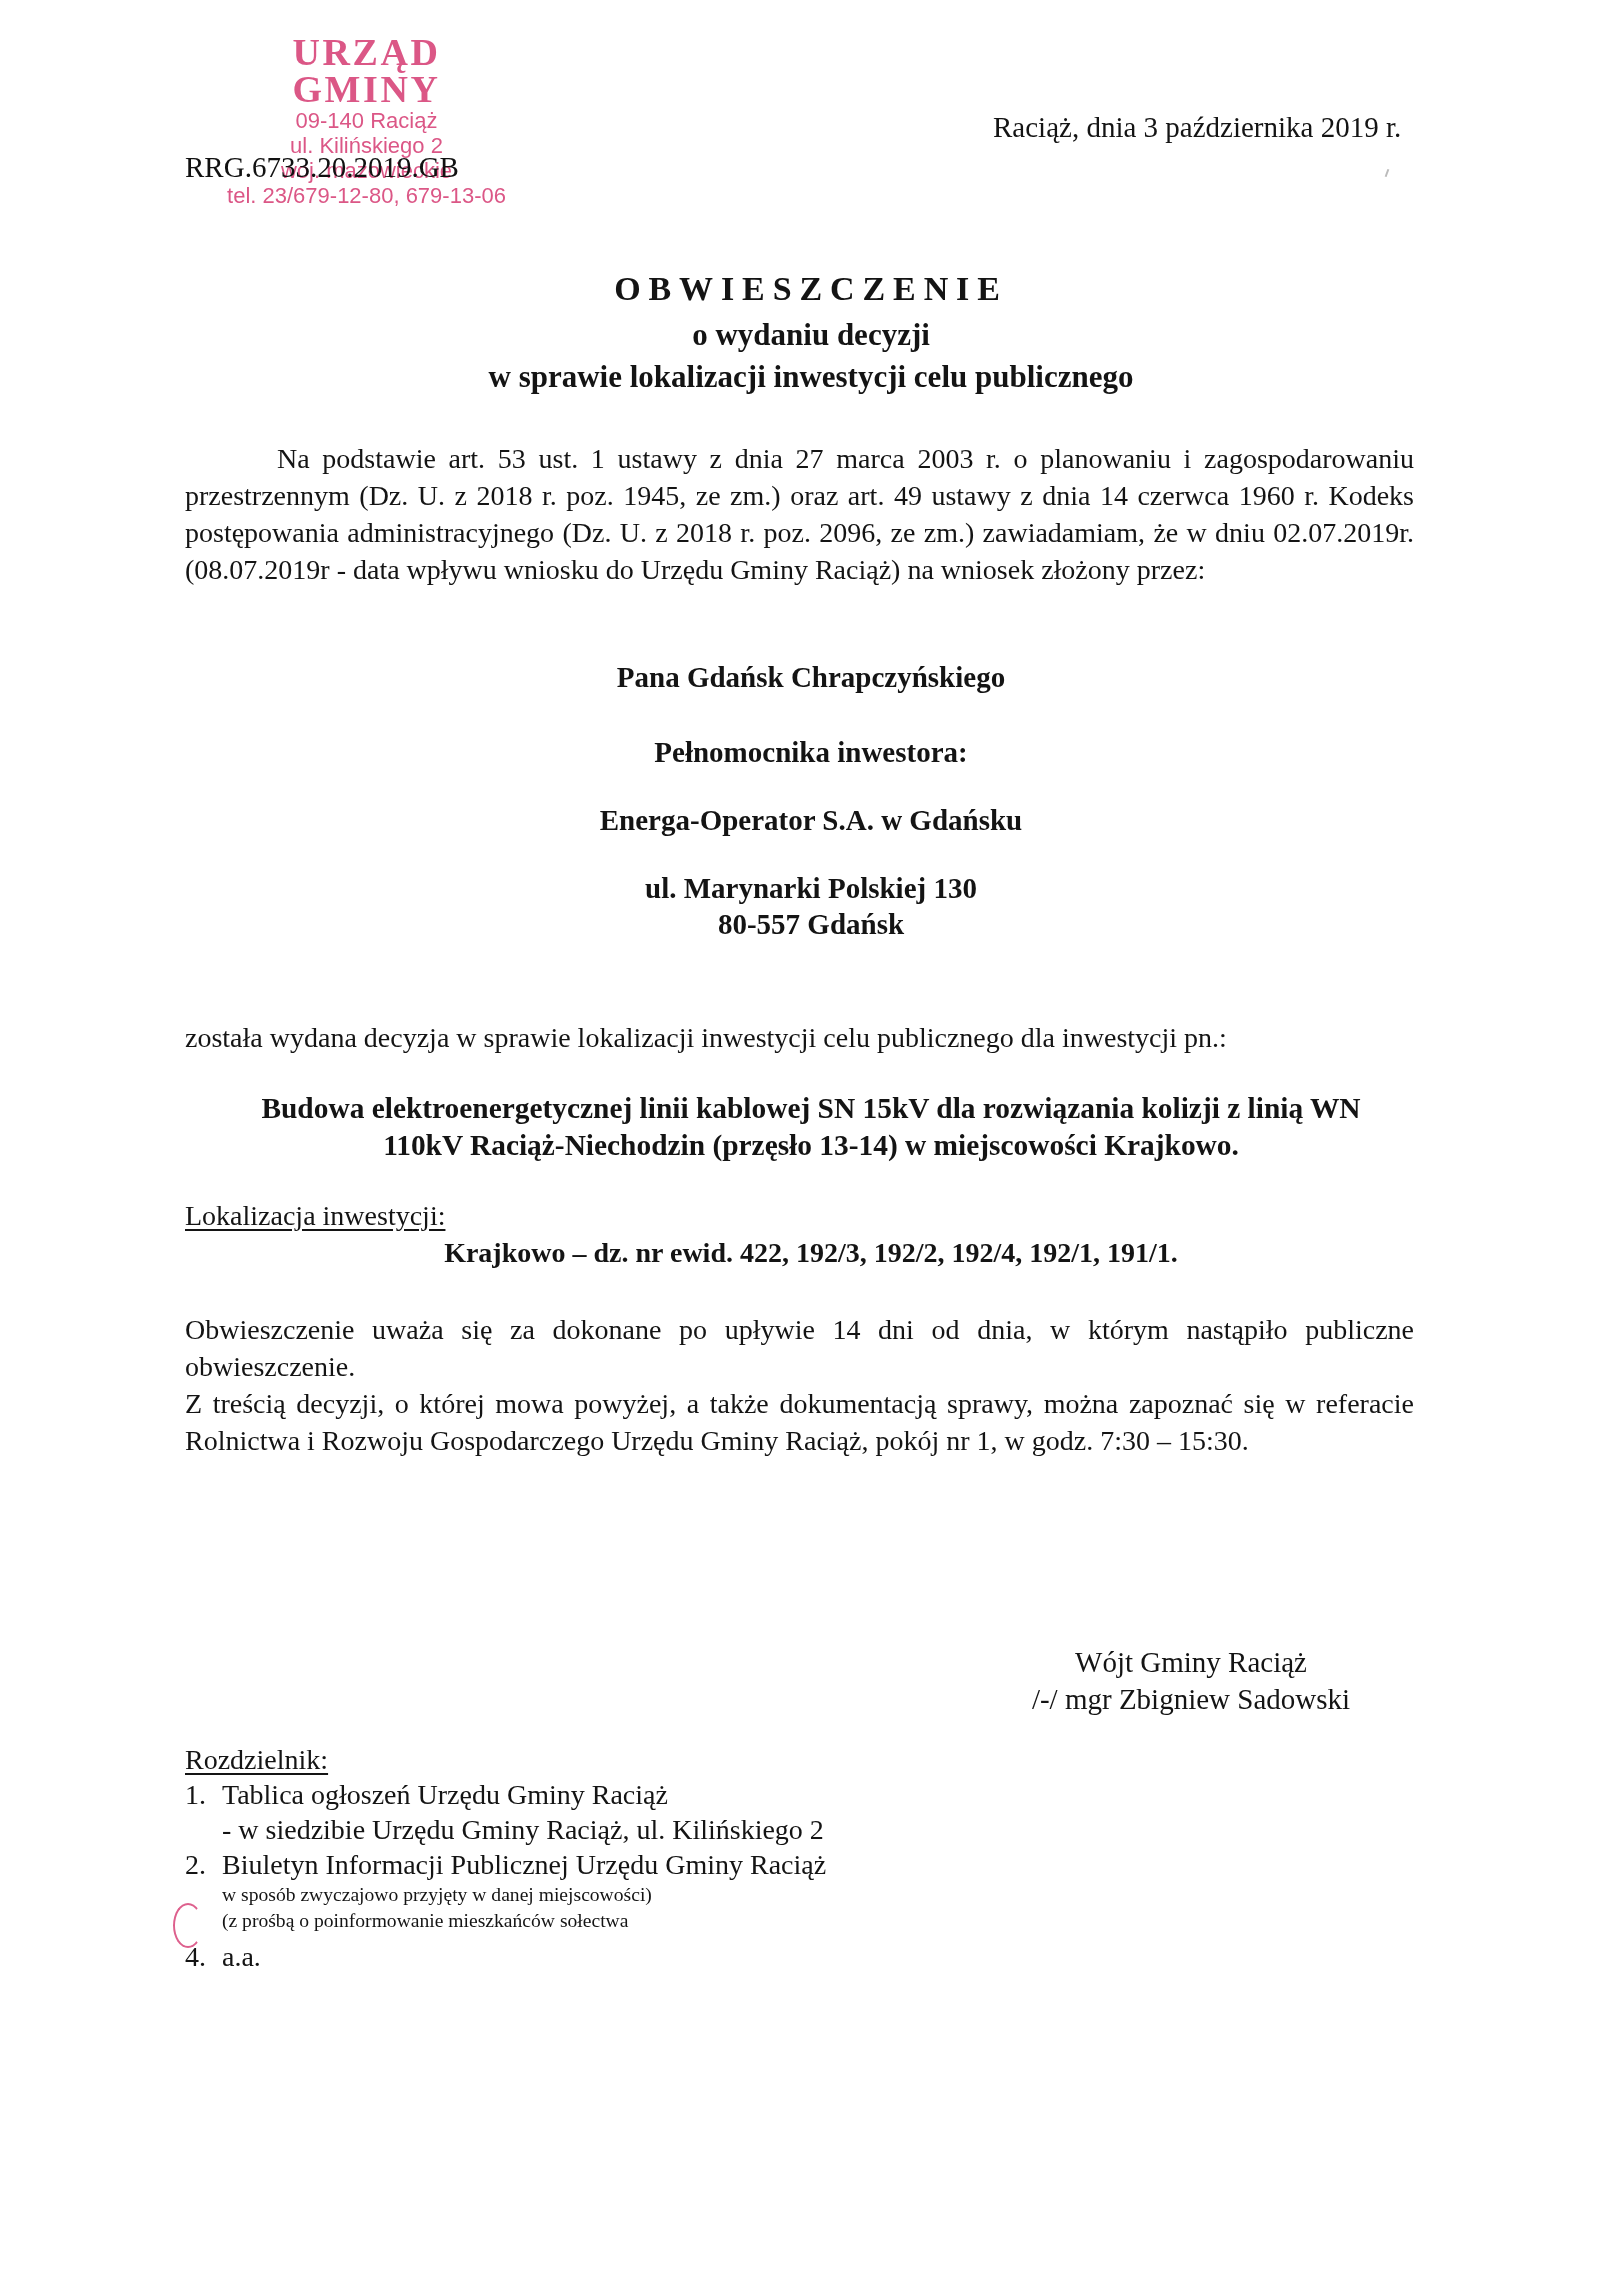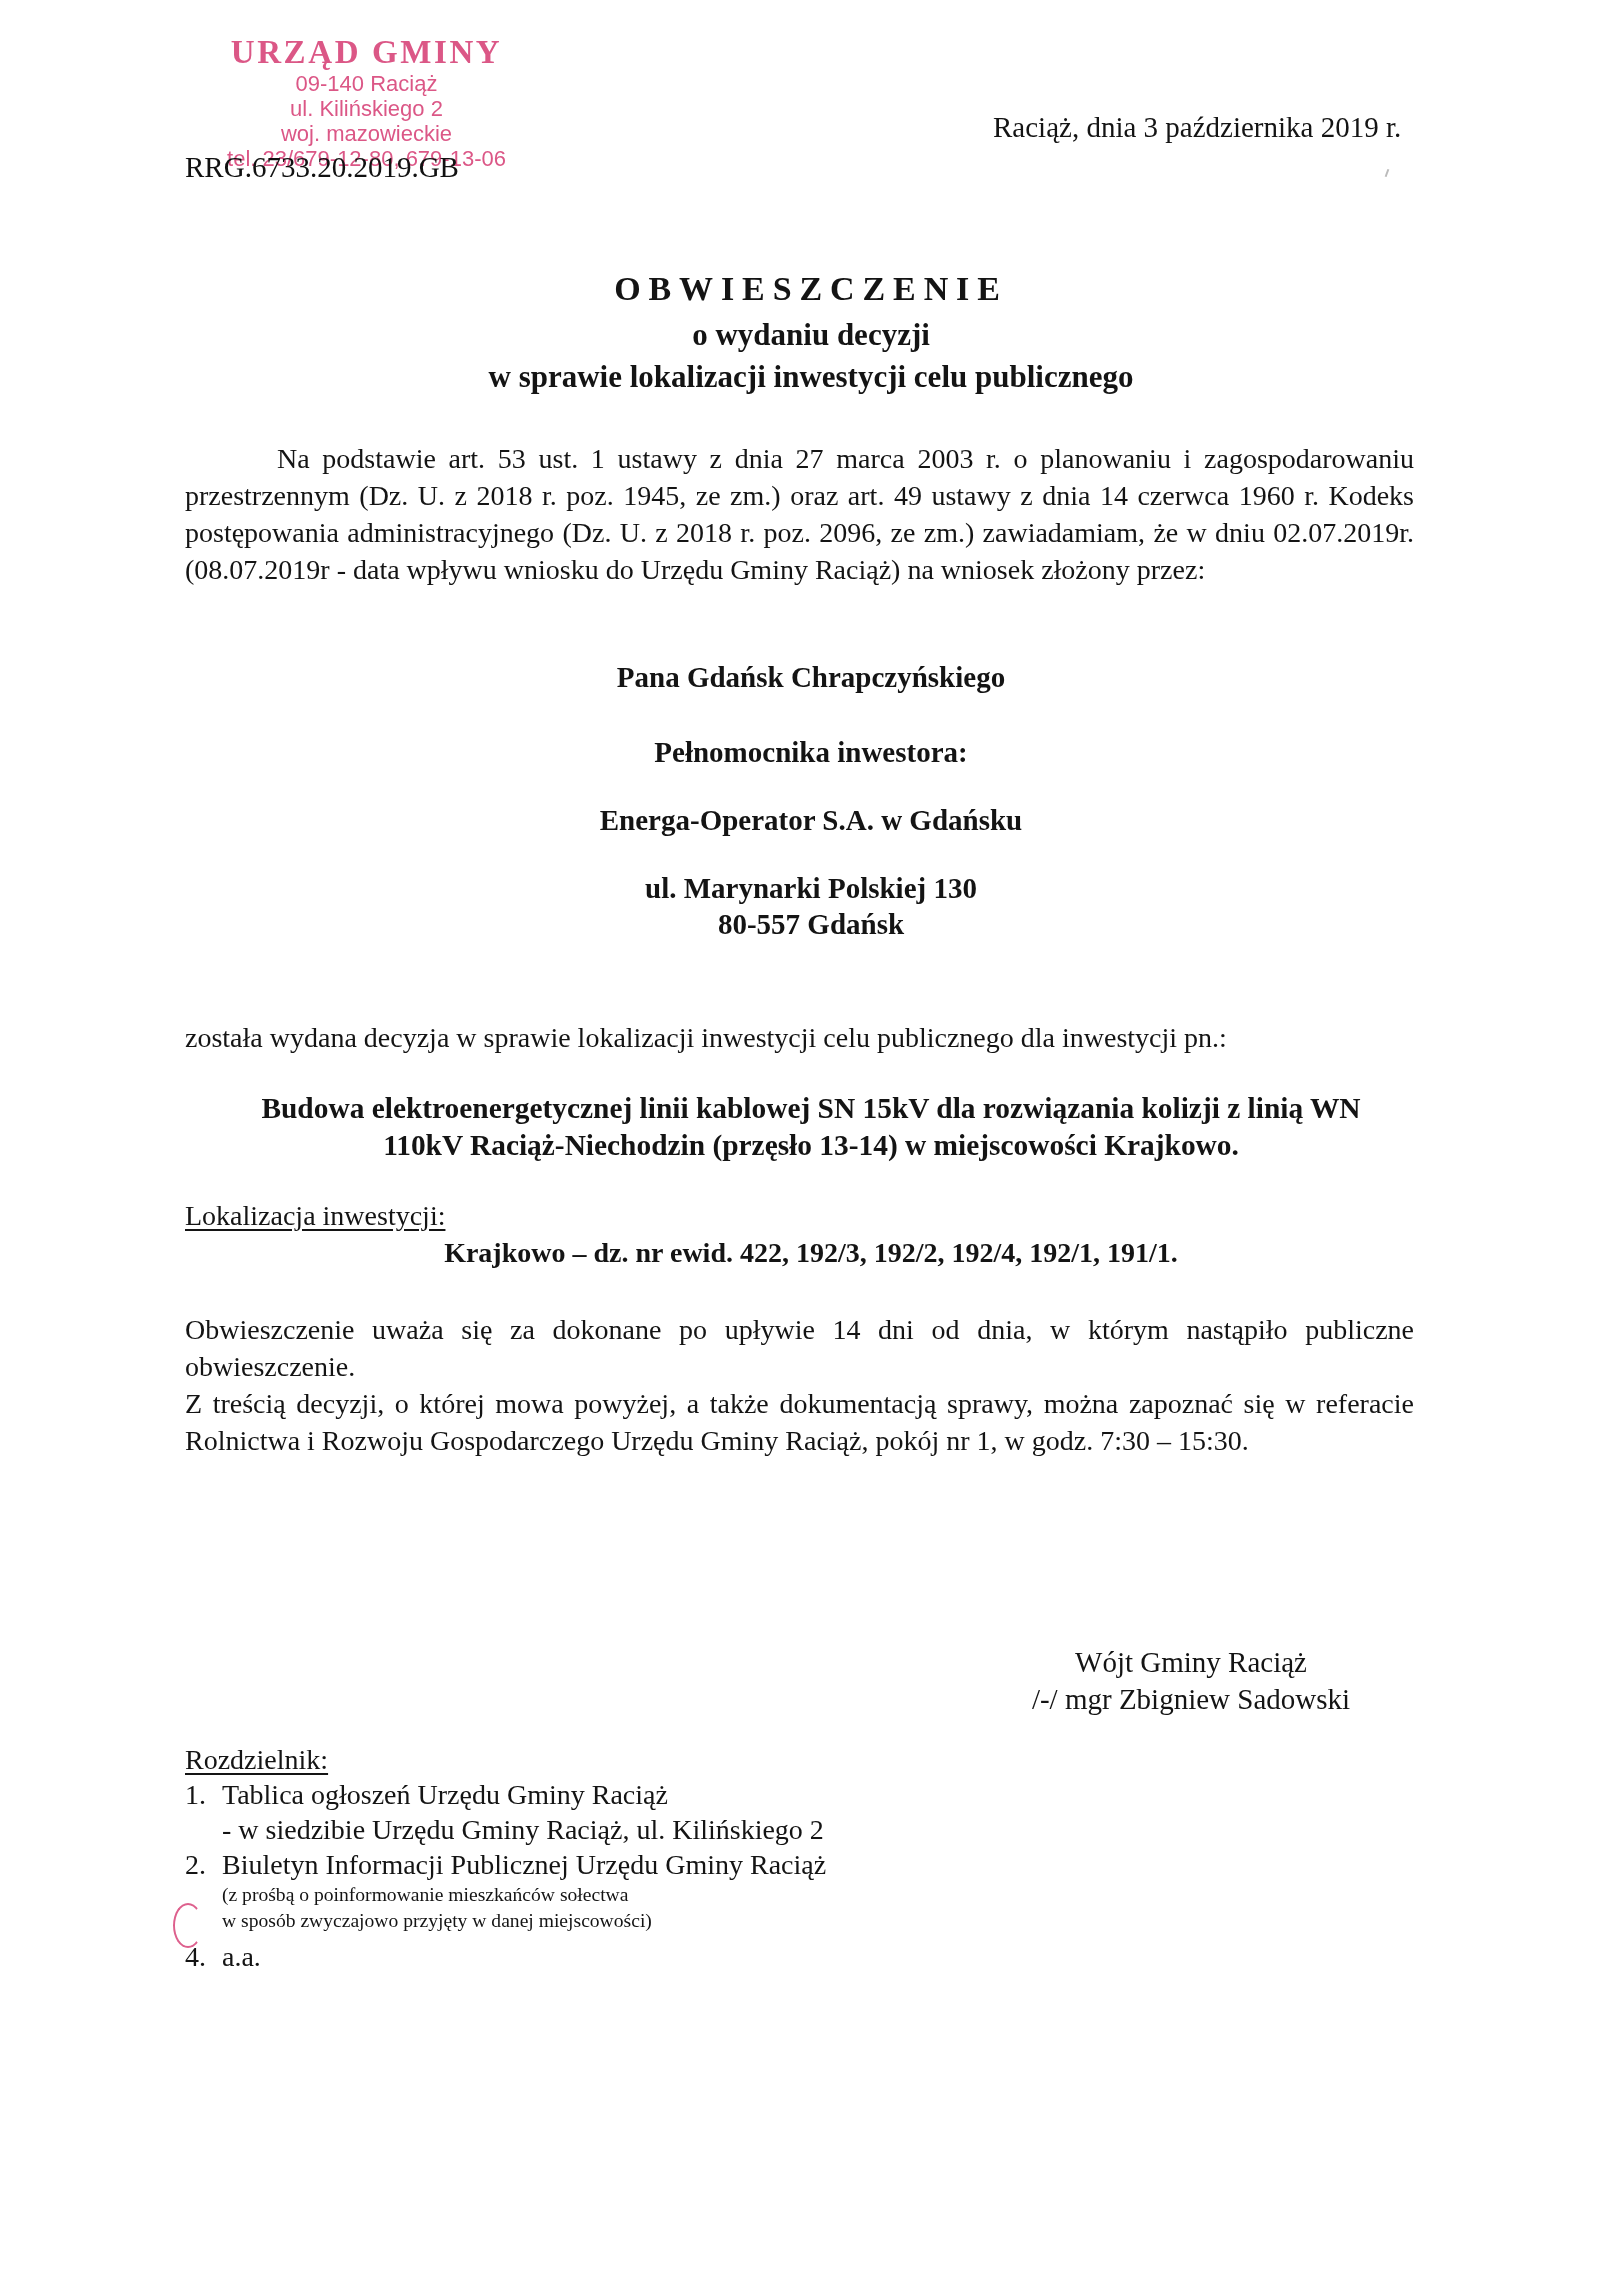--- a/index.html
+++ b/index.html
@@ -2,21 +2,21 @@
 <html style="font-size:10.5px"><head>
 <meta charset="utf-8">
 <style>
   html, body { margin: 0; padding: 0; background: #ffffff; }
   body { width: 1622px; height: 2295px; position: relative; overflow: hidden;
          font-family: "Liberation Serif", "DejaVu Serif", serif; color: #141414; }
   .abs { position: absolute; white-space: nowrap; }
 
   
   .stamp { position: absolute; left: 216px; top: 34px; width: 301px; text-align: center; color: #d8457a; }
-  .stamp .s-title { font-family: "Liberation Serif", serif; font-weight: bold; font-size: 33px; letter-spacing: 2.6px; line-height: 37px; opacity: .9; }
+  .stamp .s-title { font-family: "Liberation Serif", serif; font-weight: bold; font-size: 38px; letter-spacing: 2.6px; line-height: 37px; opacity: .9; }
   .stamp .s-line { font-family: "Liberation Sans", sans-serif; font-size: 22px; line-height: 25px; opacity: .9; }
   .ref { left: 185px; top: 151px; font-size: 29px; color: #111; }
 
   .date { left: 993px; top: 111px; font-size: 29px; }
   .speck { position: absolute; left: 1386px; top: 169px; width: 2px; height: 7.9px; background: #bbb; transform: rotate(20deg); }
 
   .title { position: absolute; left: 0; width: 1622px; text-align: center; font-weight: bold; }
   .t1 { top: 270px; font-size: 34px; letter-spacing: 7.9px; }
   .t2 { top: 317px; font-size: 31px; }
   .t3 { top: 359px; font-size: 31px; }
@@ -79,18 +79,18 @@
 <div class="sign" style="top:1644px;">
   <div>Wójt Gminy Raciąż</div>
   <div>/-/ mgr Zbigniew Sadowski</div>
 </div>
 
 <div class="dist" style="top:1742px;">
   <div class="u">Rozdzielnik:</div>
   <div><span class="num">1.</span><span>Tablica ogłoszeń Urzędu Gminy Raciąż</span></div>
   <div class="sub">- w siedzibie Urzędu Gminy Raciąż, ul. Kilińskiego 2</div>
   <div><span class="num">2.</span><span>Biuletyn Informacji Publicznej Urzędu Gminy Raciąż</span></div>
+  <div class="small"> w sposób zwyczajowo przyjęty w danej miejscowości)</div>
   <div class="small">(z prośbą o poinformowanie mieszkańców sołectwa</div>
-  <div class="small"> w sposób zwyczajowo przyjęty w danej miejscowości)</div>
   <div style="margin-top:5.2px;"><span class="num">4.</span><span>a.a.</span></div>
 </div>
 <div class="circle"></div>
 
 
 </body></html>

